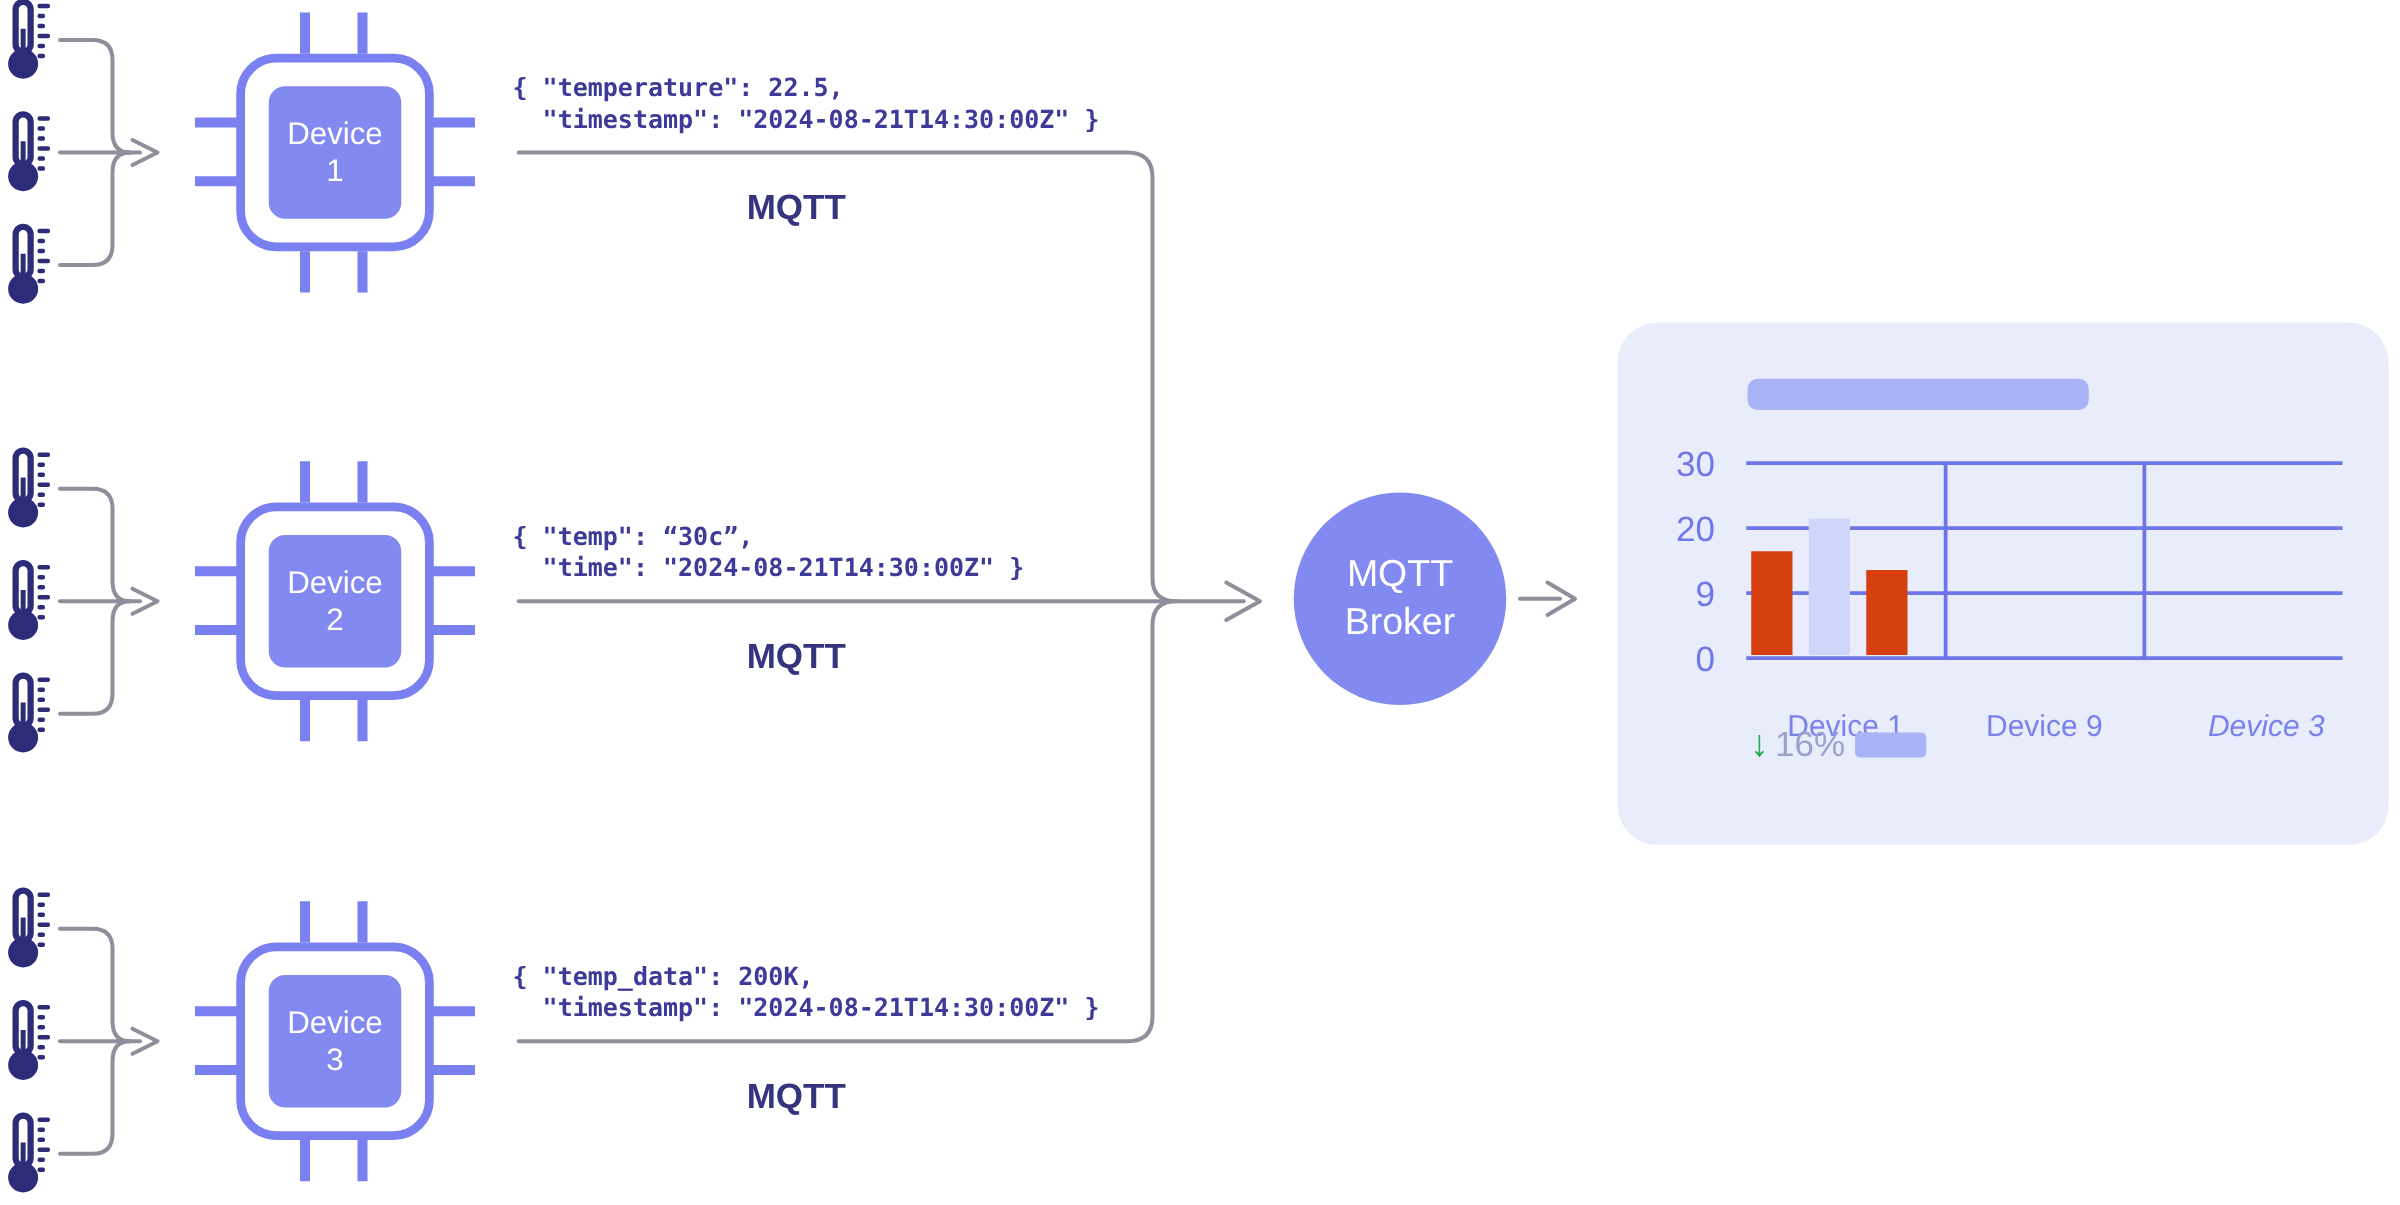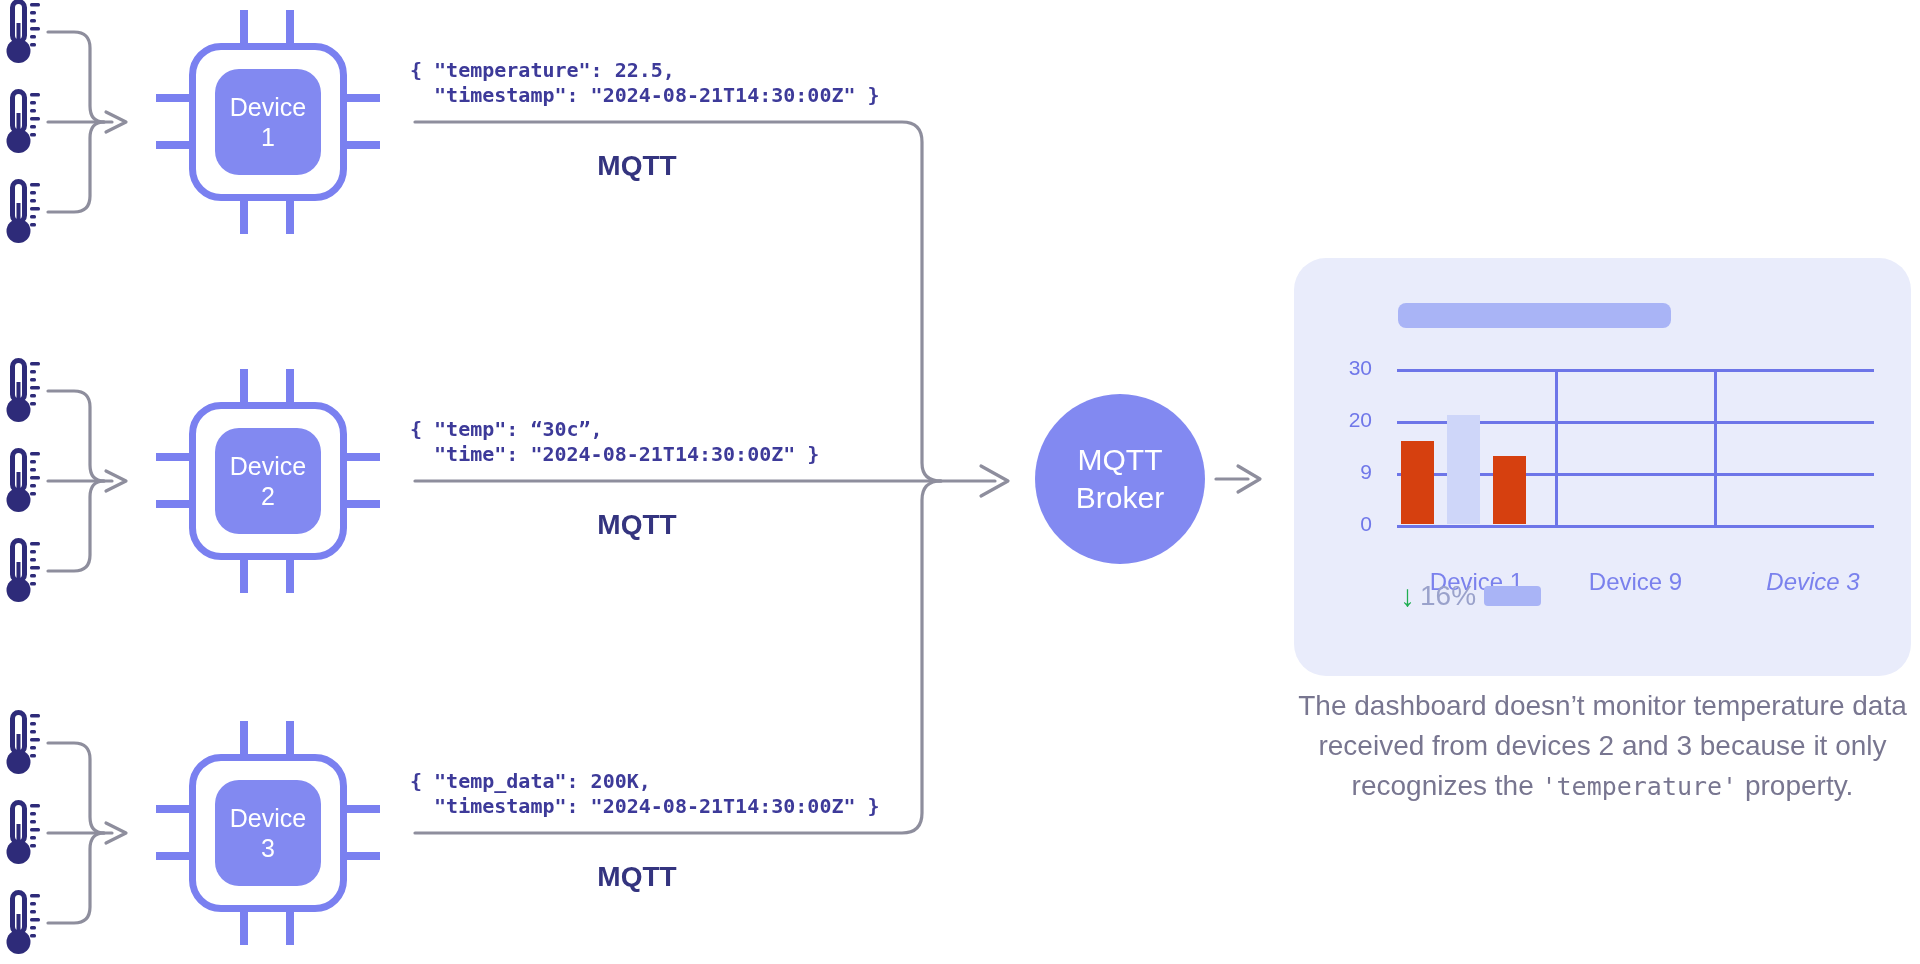--- a/index.html
+++ b/index.html
@@ -3,37 +3,37 @@
 <meta charset="utf-8">
 <style>
   html,body{margin:0;padding:0;background:#ffffff;}
   .canvas{position:relative;width:1920px;height:964px;background:#ffffff;overflow:hidden;
           font-family:"Liberation Sans",sans-serif;}
   svg.wires{position:absolute;left:0;top:0;pointer-events:none;}
   .wire{stroke:#8e8e9d;stroke-width:3.2;fill:none;stroke-linecap:round;stroke-linejoin:round;}
   .pin{stroke:#7a80f0;stroke-width:8;fill:none;stroke-linecap:butt;}
   .chip-outer{position:absolute;width:158px;height:158px;border:7px solid #7a80f0;border-radius:32px;
               box-sizing:border-box;background:transparent;}
-  .chip-inner{position:absolute;left:19px;top:19px;width:106px;height:106px;border-radius:24px;
+  .chip-inner{position:absolute;left:19px;top:19px;width:106px;height:106px;border-radius:13px;
               background:#8289f1;display:flex;flex-direction:column;align-items:center;justify-content:center;
               color:#ffffff;font-size:25px;line-height:30px;text-align:center;}
   .payload{position:absolute;left:410px;font-family:"DejaVu Sans Mono",monospace;font-weight:bold;
            font-size:20px;line-height:25px;color:#3d3a99;white-space:pre;}
   .mqtt-label{position:absolute;left:557px;width:160px;text-align:center;font-size:28px;font-weight:bold;
               color:#34347f;}
   .broker{position:absolute;left:1035px;top:394px;width:170px;height:170px;border-radius:50%;
           background:#8289f1;display:flex;flex-direction:column;align-items:center;justify-content:center;
           color:#ffffff;font-size:30px;line-height:38px;}
   .card{position:absolute;left:1294px;top:258px;width:617px;height:418px;background:#e9ecfb;border-radius:32px;}
   .title-bar{position:absolute;left:104px;top:45px;width:273px;height:25px;border-radius:8px;background:#a9b4f6;}
   .plot{position:absolute;left:103px;top:112px;width:477px;height:156px;}
   .hgrid{position:absolute;left:0;width:100%;height:3px;background:#6d75e8;}
   .vgrid{position:absolute;top:0;width:3px;height:100%;background:#6d75e8;}
   .bar{position:absolute;bottom:2px;}
-  .ylabel{position:absolute;left:8px;width:70px;text-align:right;font-size:21px;color:#6f77e9;}
+  .ylabel{position:absolute;left:8px;width:70px;text-align:right;font-size:28px;color:#6f77e9;}
   .xlabel{position:absolute;top:277px;width:160px;text-align:center;font-size:24px;color:#7a81ed;margin-top:33px;}
   .stat{position:absolute;left:106px;top:322px;display:flex;align-items:center;}
   .trend-arrow{color:#1fae52;font-size:30px;font-weight:bold;line-height:30px;}
   .pct{color:#9aa2cb;font-size:28px;margin-left:5px;}
   .stat-bar{width:57px;height:20px;border-radius:4px;background:#a9b4f6;margin-left:8px;}
   .caption{position:absolute;left:1294px;top:686px;width:617px;text-align:center;font-size:28px;
            line-height:40px;color:#5b5878;opacity:.82;}
   .caption .code{font-family:"DejaVu Sans Mono",monospace;font-size:25px;}
 </style>
 </head>
@@ -166,17 +166,14 @@
         <div class="xlabel" style="left: 261.5px;">Device 9</div>
         <div class="xlabel" style="left: 439px; font-style: italic;">Device 3</div>
       </div>
     <div class="stat">
       <span class="trend-arrow">↓</span>
       <span class="pct">16%</span>
       <span class="stat-bar"></span>
     </div>
   </div>
 
-  <div class="caption">
-    <span>The dashboard doesn’t monitor temperature data received from devices 2 and 3 because it only recognizes the </span><span class="code">'temperature'</span><span> property.</span>
-  </div>
 
 </div>
 
 </body></html>

